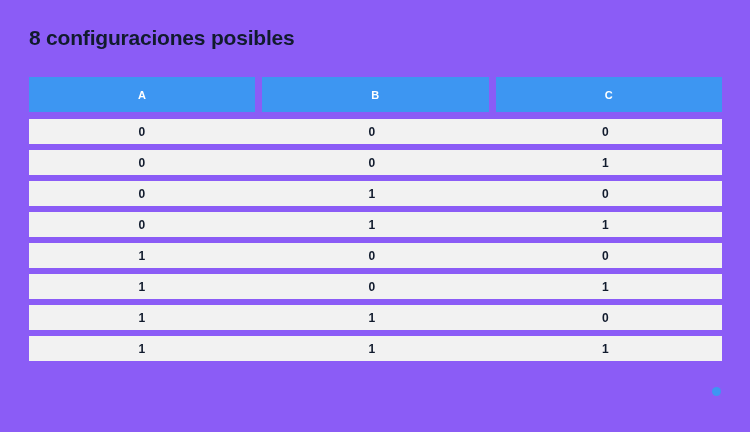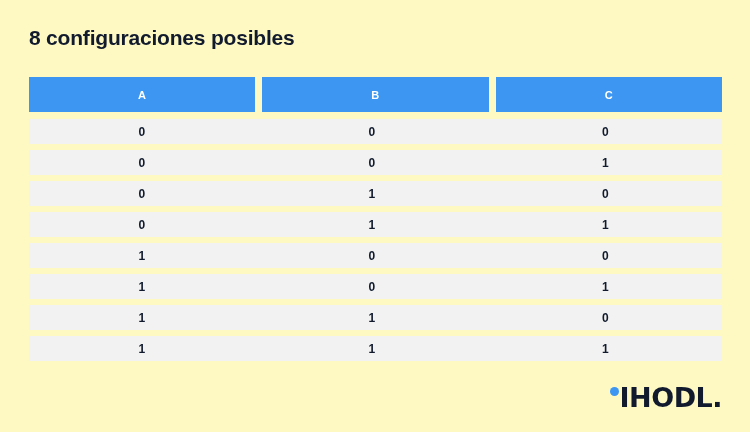--- a/index.html
+++ b/index.html
@@ -11,21 +11,21 @@
     height: 432px;
     background: #ffffff;
     font-family: "Liberation Sans", sans-serif;
     overflow: hidden;
     position: relative;
   }
 
   .page {
     position: absolute;
     inset: 0;
-    background: #fef9c3;
+    background: #8b5cf6;
   }
 
   
   .page-title {
     position: absolute;
     left: 29px;
     top: 25px;
     font-size: 21px;
     font-weight: bold;
     color: #111b2d;
@@ -176,16 +176,15 @@
         <div class="cell">1</div>
         <div class="cell">1</div>
         <div class="cell">1</div>
       </div>
 
     </div>
   </div>
 
   <div class="logo">
     <span class="logo-dot"></span>
-    <span class="logo-word">IHODL.</span>
   </div>
 
 </div>
 
 </body></html>

